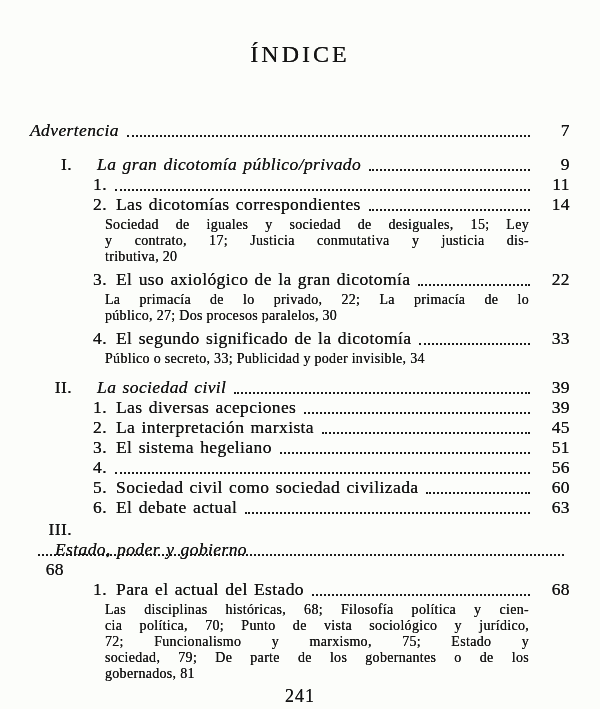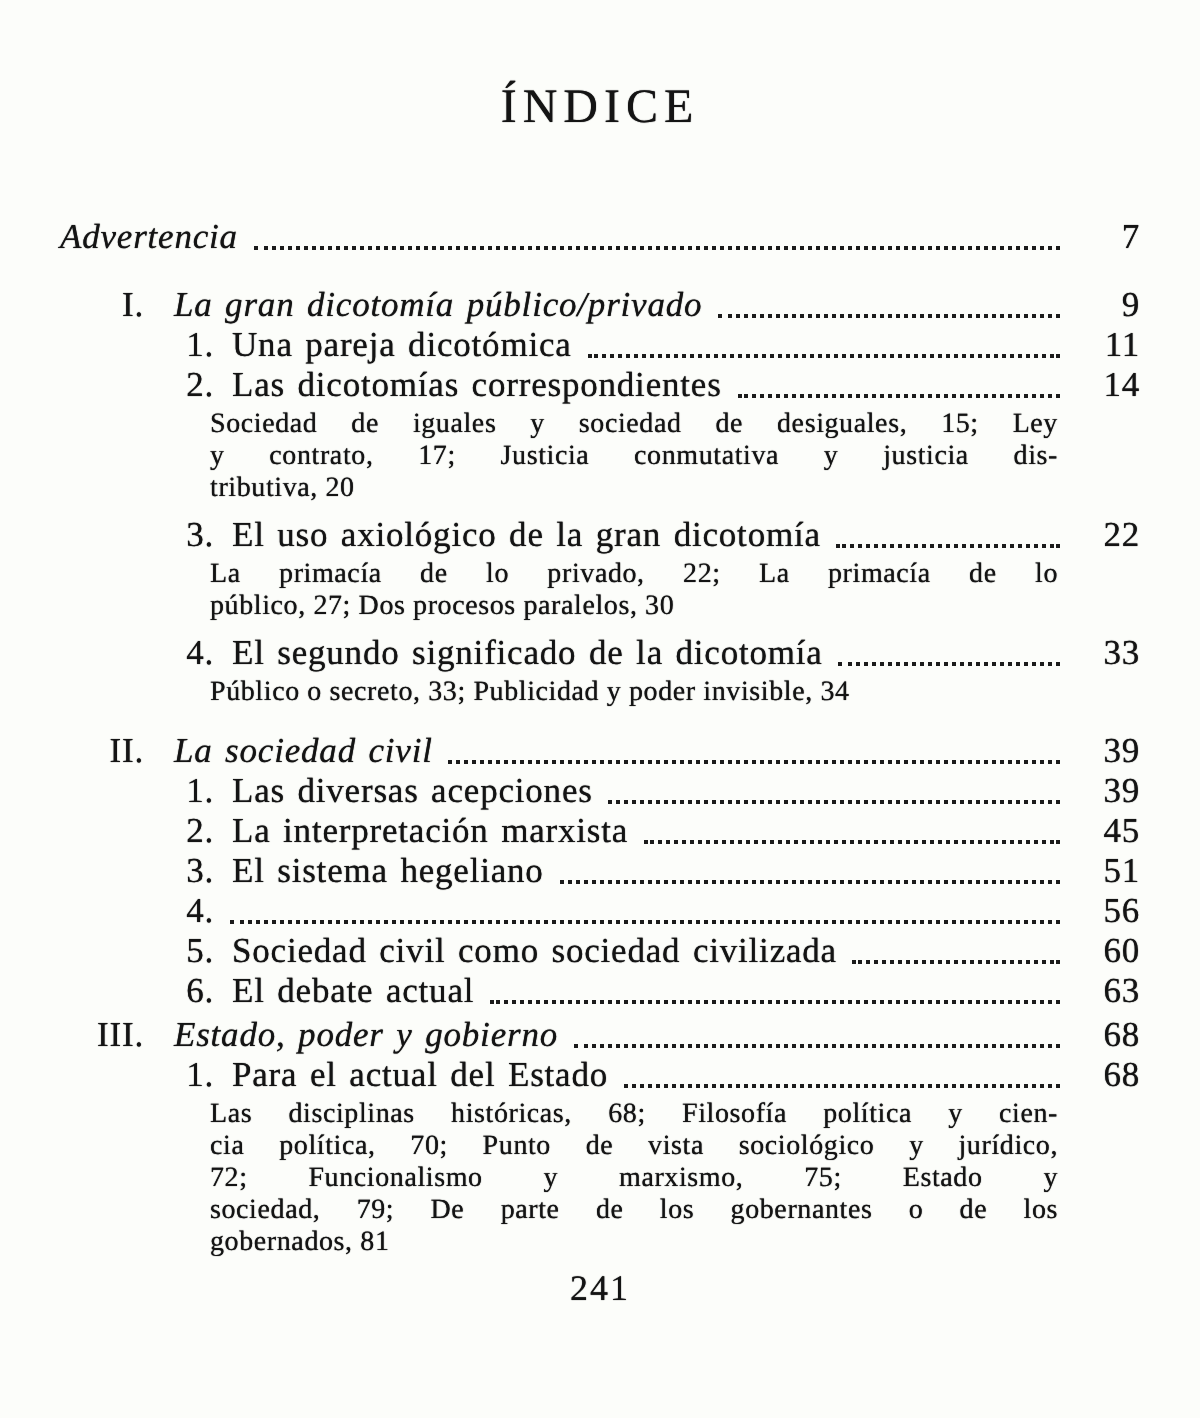--- a/index.html
+++ b/index.html
@@ -28,21 +28,21 @@
     display: flex;
     padding: 0 30px;
     font-size: 17.5px;
     line-height: 20px;
     letter-spacing: 0.4px;
     word-spacing: 1.5px;
   }
   .row .label { white-space: nowrap; }
   .numcol { text-align: right; white-space: nowrap; flex: 0 0 auto; }
   .row.sec  .numcol { width: 42px; }
-  .row.sec  .label  { margin-left: 15px; font-style: italic; }
+  .row.sec  .label  { margin-left: 25px; font-style: italic; }
   .row.item .numcol { width: 77px; }
   .row.item .label  { margin-left: 9px; }
   .row.front .label { font-style: italic; }
   .pagecol { width: 34px; text-align: right; flex: 0 0 auto; }
   .leader { flex: 1 1 auto; position: relative; min-width: 14px; margin: 0 6px 0 6px; }
   .leader::after {
     content: "";
     position: absolute; left: 2px; right: 0; bottom: 3px;
     border-bottom: 2.6px dotted #1b1b1b;
   }
@@ -50,24 +50,24 @@
   .sub {
     margin: 3px 30px 4px 105px;
     width: 424px;
     font-size: 14px;
     line-height: 16px;
     letter-spacing: 0.3px;
   }
   .sub .line { text-align: justify; }
   .sub .line.j { text-align-last: justify; }
   
-  .gap-front { margin-top: 40px; }
+  .gap-front { margin-top: 52px; }
   .gap-sec1  { margin-top: 14px; }
   .gap-sec   { margin-top: 10px; }
-  .gap-sec3  { margin-top: 2px; }
+  .gap-sec3  { margin-top: 2px; flex-direction: column; }
   .folio {
     margin-top: 4px;
     text-align: center;
     font-size: 18px;
     letter-spacing: 1px;
   }
 </style>
 </head>
 <body>
 
@@ -83,21 +83,20 @@
 
   <div class="row sec gap-sec1">
     <span class="numcol">I.</span>
     <span class="label">La gran dicotomía público/privado</span>
     <span class="leader"></span>
     <span class="pagecol">9</span>
   </div>
 
   <div class="row item">
     <span class="numcol">1.</span>
-    <span class="label">Una pareja dicotómica</span>
     <span class="leader"></span>
     <span class="pagecol">11</span>
   </div>
 
   <div class="row item">
     <span class="numcol">2.</span>
     <span class="label">Las dicotomías correspondientes</span>
     <span class="leader"></span>
     <span class="pagecol">14</span>
   </div>

